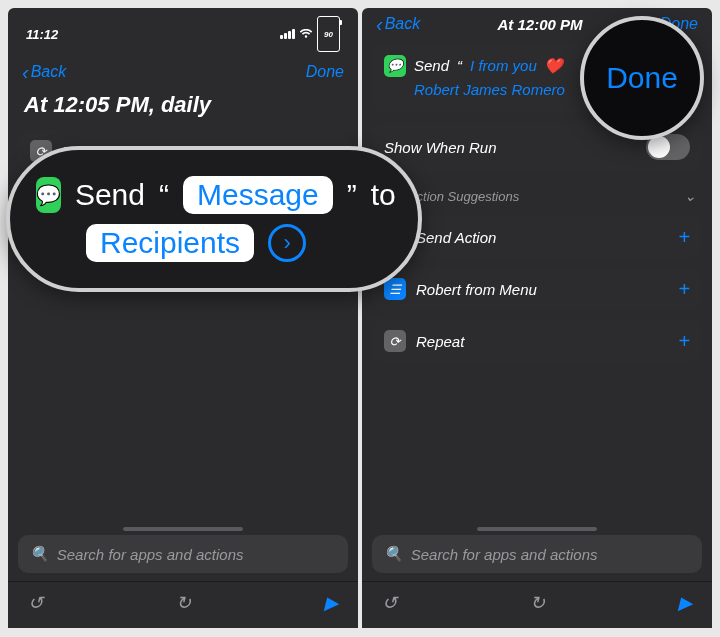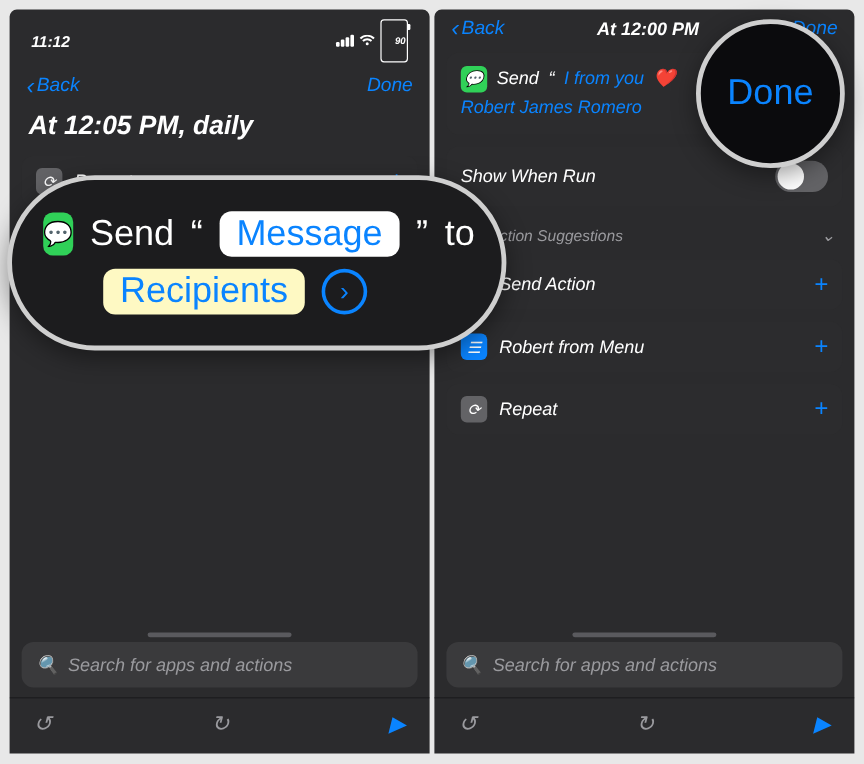--- a/index.html
+++ b/index.html
@@ -21,21 +21,21 @@
   .status-bar{display:flex;justify-content:space-between;align-items:center;font-size:13px;font-weight:600;padding:8px 18px 4px;}
   .status-right{display:flex;align-items:center;gap:4px;}
   .signal{display:inline-flex;gap:1px;align-items:flex-end;}
   .signal span{width:3px;background:#fff;border-radius:1px;}
   .signal span:nth-child(1){height:4px;}
   .signal span:nth-child(2){height:6px;}
   .signal span:nth-child(3){height:8px;}
   .signal span:nth-child(4){height:10px;}
   .wifi{width:14px;height:10px;position:relative;}
   .wifi svg{display:block;}
-  .battery{display:inline-flex;align-items:center;border:1px solid #fff;border-radius:3px;padding:17px 1px;height:12px;width:23px;position:relative;font-size:8px;justify-content:flex-end;}
+  .battery{display:inline-flex;align-items:center;border:1px solid #fff;border-radius:3px;padding:17px 1px;height:12px;width:23px;position:relative;font-size:8px;justify-content:center;}
   .battery::after{content:"";position:absolute;right:-3px;top:3px;width:2px;height:5px;background:#fff;border-radius:0 1px 1px 0;}
   
   .nav{display:flex;align-items:center;justify-content:space-between;padding:6px 14px 10px;font-size:16px;}
   .nav .back{color:var(--blue);display:flex;align-items:center;gap:2px;}
   .nav .back .chev{font-size:20px;line-height:1;}
   .nav .done{color:var(--blue);}
   .nav .title{color:var(--txt);font-weight:600;font-size:15px;}
   .big-title{font-size:22px;font-weight:700;padding:0 16px 12px;}
   .body{flex:1;padding:0 10px;display:flex;flex-direction:column;gap:10px;}
   
@@ -65,21 +65,21 @@
   .toolbar{display:flex;align-items:center;justify-content:space-between;padding:10px 20px 14px;border-top:1px solid #1c1c1e;}
   .toolbar .tb-icon{color:var(--txt-dim);font-size:18px;}
   .toolbar .play{color:var(--blue);font-size:18px;}
   .home-ind{width:120px;height:4px;background:#5a5a5e;border-radius:2px;margin:0 auto 4px;}
   
   .callout{position:absolute;left:6px;top:146px;width:416px;height:146px;background:#1c1c1e;border:4px solid var(--border-light);border-radius:80px;display:flex;flex-direction:column;justify-content:center;padding:0 26px;color:#fff;box-shadow:0 6px 20px rgba(0,0,0,.4);}
   .callout .row1{display:flex;align-items:center;gap:14px;font-size:30px;}
   .callout .msg-icon{width:36px;height:36px;border-radius:8px;background:var(--green);display:flex;align-items:center;justify-content:center;font-size:20px;}
   .callout .chip{background:#ffffff;color:var(--blue);padding:2px 14px;border-radius:10px;font-size:30px;}
   .callout .row2{display:flex;align-items:center;gap:14px;font-size:30px;margin-top:10px;margin-left:50px;}
-  .callout .row2 .chip{background:#fef9c3;}
+  .callout .row2 .chip{background:#ffffff;}
   .callout .circ-big{width:38px;height:38px;border:3px solid var(--blue);border-radius:50%;display:flex;align-items:center;justify-content:center;color:var(--blue);font-size:22px;}
   .done-bubble{position:absolute;right:16px;top:16px;width:124px;height:124px;background:#0b0b0d;border:4px solid var(--border-light);border-radius:50%;display:flex;align-items:center;justify-content:center;color:var(--blue);font-size:30px;font-weight:400;box-shadow:0 6px 20px rgba(0,0,0,.4);}
 </style>
 </head>
 <body>
 
 <div class="phones">
 
   <div class="phone">
     <div class="status-bar">
@@ -140,21 +140,21 @@
     <div class="body">
       <div class="send-card">
         <div class="line1">
           <span class="icon-box ic-green">💬</span>
           <span>Send</span>
           <span>“</span>
           <span class="token">I from you</span>
           <span class="heart">❤️</span>
         </div>
         <div class="line1">
-          <span class="token" style="">Robert James Romero</span>
+          <span class="token" style="margin-left:30px">Robert James Romero</span>
           <span class="tail">
              <span class="plus-blue">+</span>
              <span class="circ">⌄</span>
           </span>
         </div>
       </div>
       <div class="toggle-row">
         <span>Show When Run</span>
         <span class="toggle">
             <span class="knob"></span>

